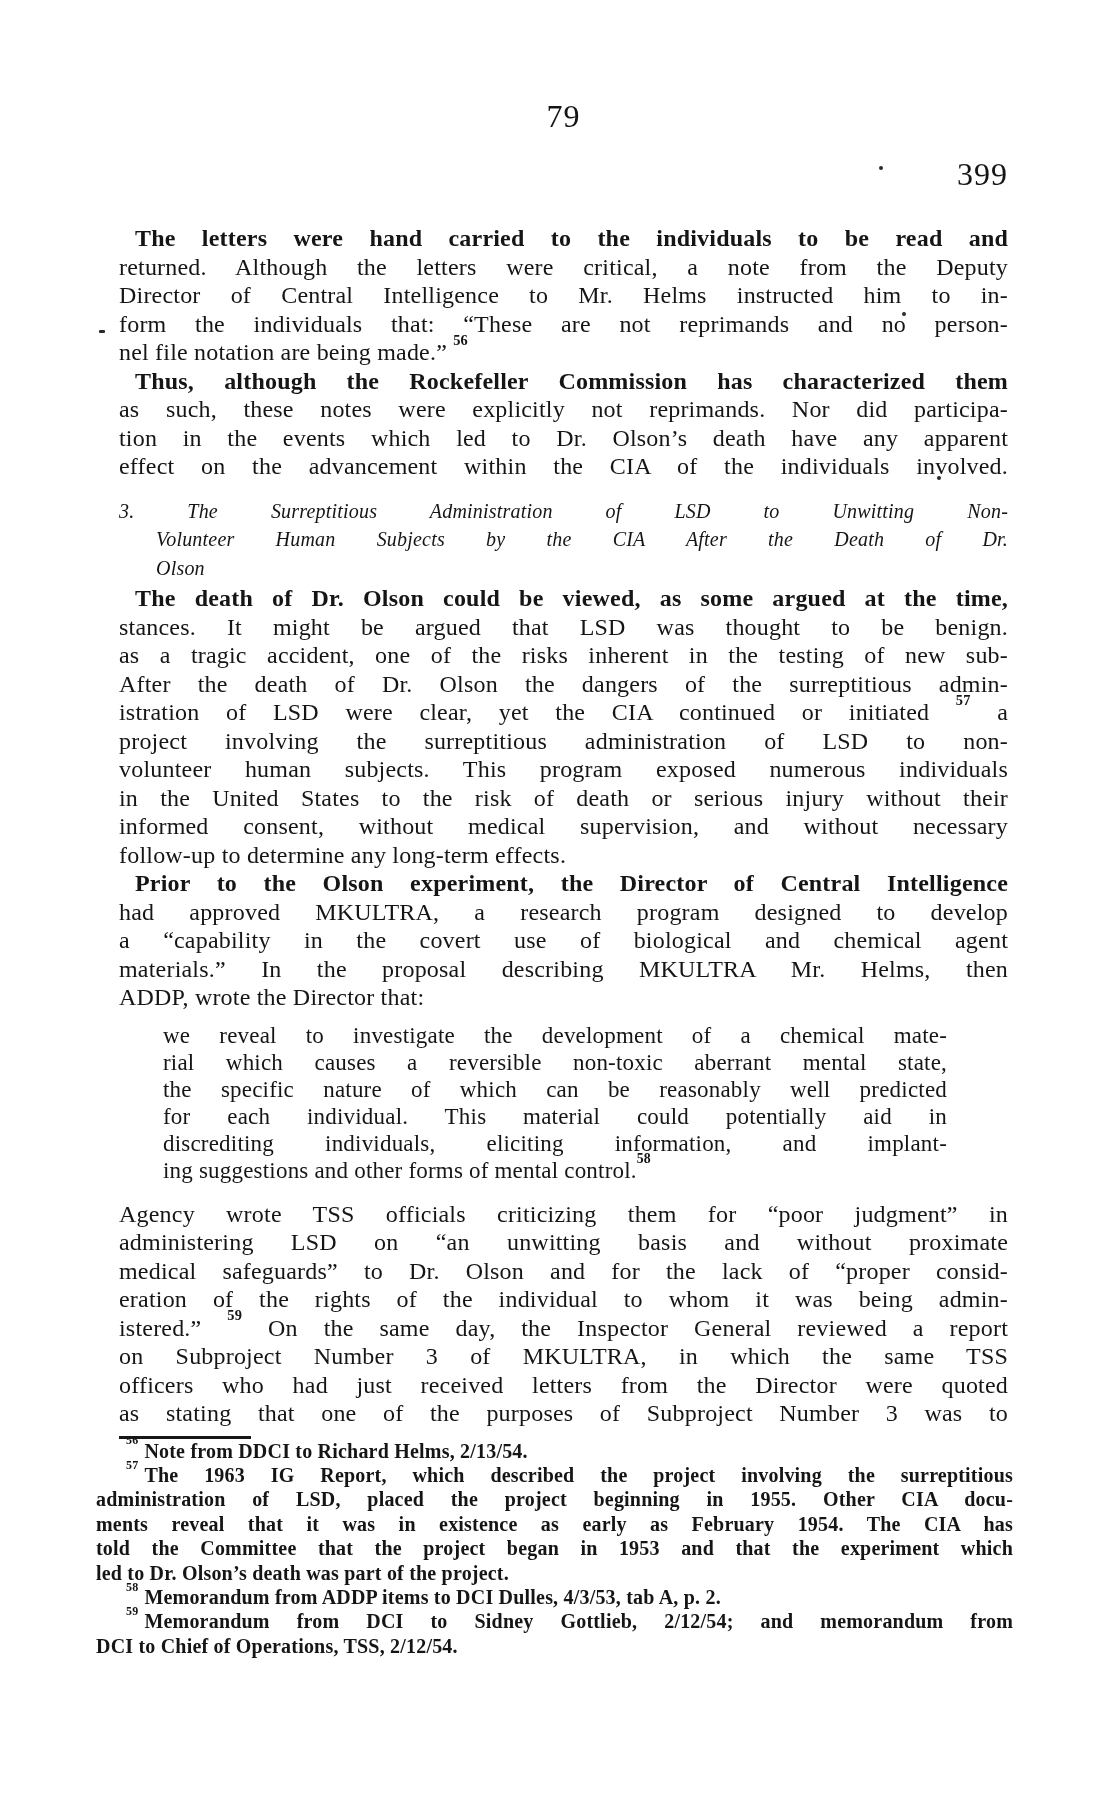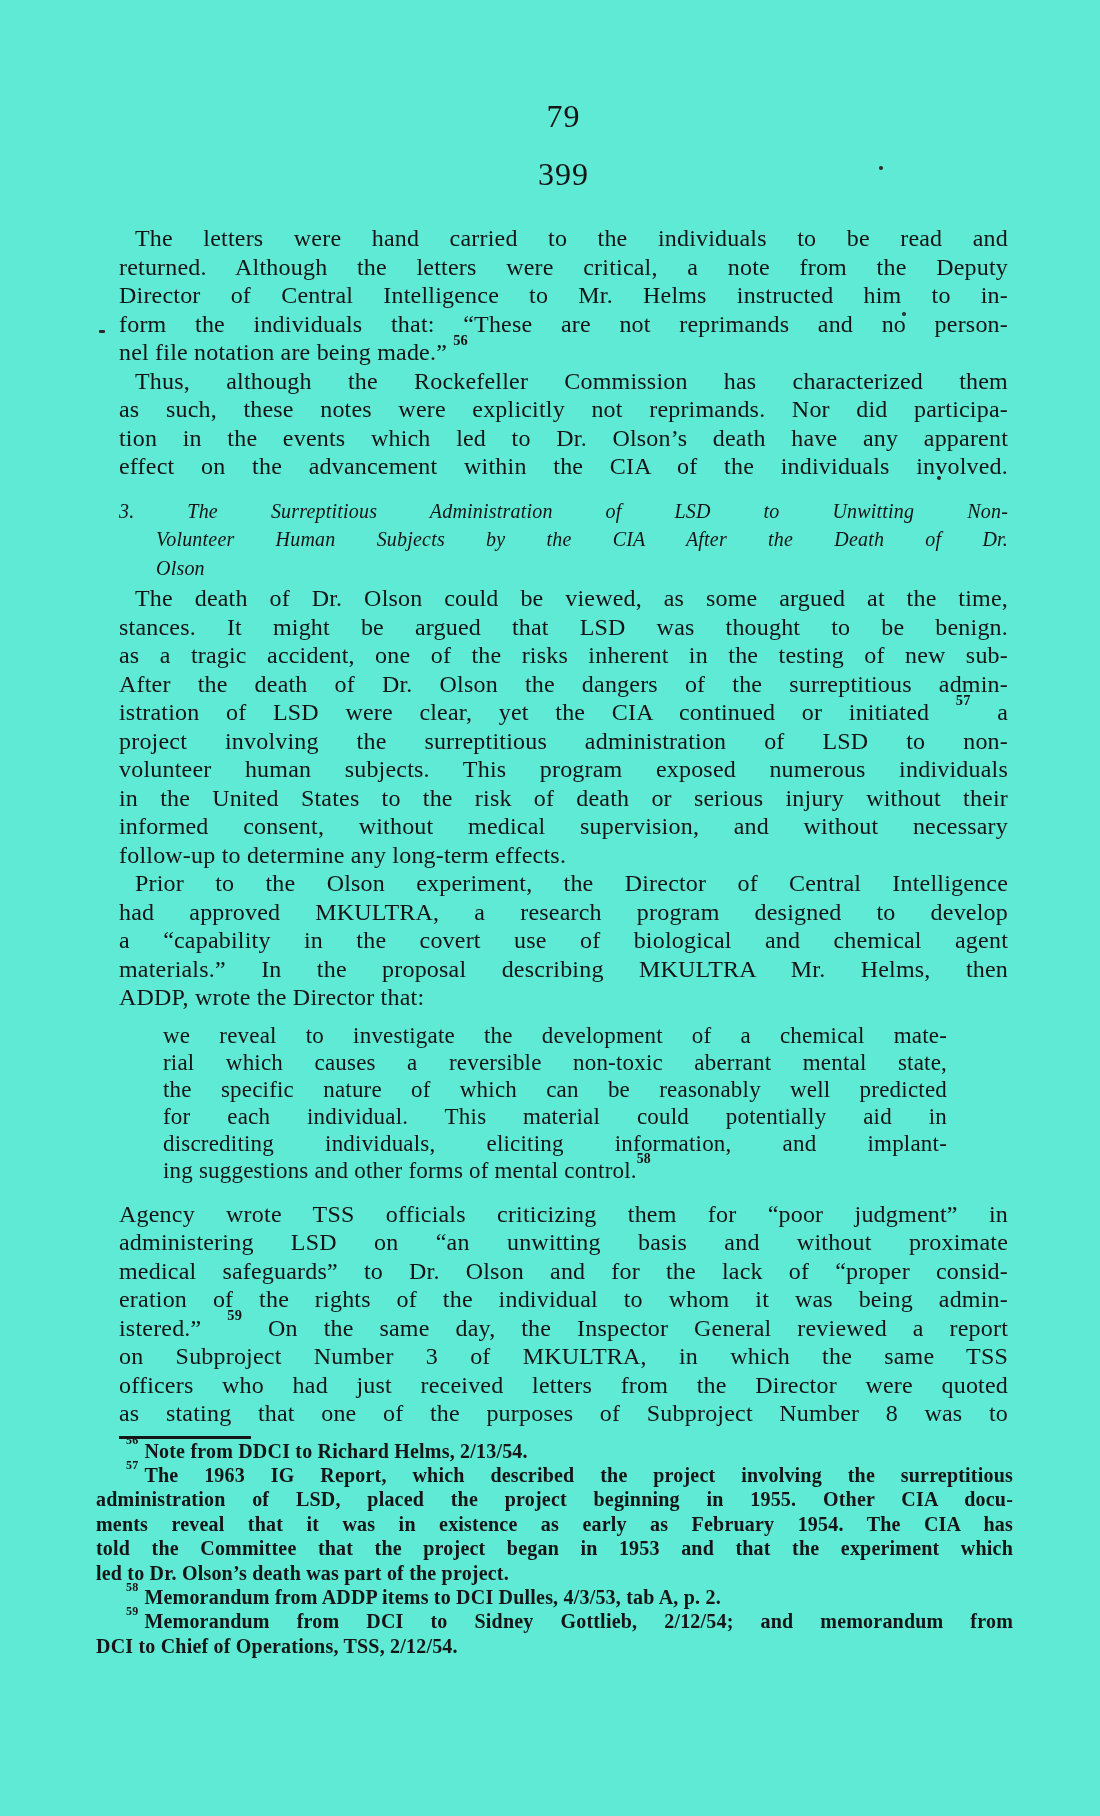--- a/index.html
+++ b/index.html
@@ -1,55 +1,55 @@
 <!DOCTYPE html>
 <html><head>
 <meta charset="utf-8">
 <style>
   html,body { margin:0; padding:0; background:#e8e8e8; }
   .page {
     position: relative;
     width: 1100px;
     height: 1816px;
     margin: 0 auto;
-    background: #5eead4;
+    background: #ffffff;
     font-family: "Liberation Serif", serif;
     color: #151515;
     overflow: hidden;
   }
   .content {
     position: absolute;
     left: 119px;
     top: 0;
     width: 889px;
   }
   .folio {
     margin-top: 100px;
     text-align: center;
     font-size: 32px;
     line-height: 32px;
     letter-spacing: 1px;
   }
   .stamp {
     margin-top: 26px;
-    text-align: center;
+    text-align: right;
     font-size: 32px;
     line-height: 32px;
     letter-spacing: 1px;
   }
   .bodytext {
     font-size: 24px;
     line-height: 28.5px;
     letter-spacing: 0.2px;
   }
   .blk1 { margin-top: 34px; }
   .blk2 { margin-top: 2px; }
   .ln { text-align: justify; text-align-last: justify; }
   .ln.last { text-align-last: left; }
-  .ln.ind { text-indent: 16px; }
+  .ln.ind { text-indent: 16px; font-weight: bold; }
   .heading {
     margin-top: 16px;
     font-style: italic;
     font-size: 20px;
     line-height: 28.5px;
     letter-spacing: 0.2px;
   }
   .heading .cont { padding-left: 37px; }
   .quote {
     margin-top: 10px;
@@ -147,21 +147,21 @@
     </div>
 
     <div class="bodytext para5">
       <div class="ln">Agency wrote TSS officials criticizing them for “poor judgment” in</div>
       <div class="ln">administering LSD on “an unwitting basis and without proximate</div>
       <div class="ln">medical safeguards” to Dr. Olson and for the lack of “proper consid-</div>
       <div class="ln">eration of the rights of the individual to whom it was being admin-</div>
       <div class="ln"><span>istered.” </span><sup>59</sup><span> On the same day, the Inspector General reviewed a report</span></div>
       <div class="ln">on Subproject Number 3 of MKULTRA, in which the same TSS</div>
       <div class="ln">officers who had just received letters from the Director were quoted</div>
-      <div class="ln">as stating that one of the purposes of Subproject Number 8 was to</div>
+      <div class="ln">as stating that one of the purposes of Subproject Number 3 was to</div>
     </div>
 
     <div class="fnrule"></div>
 
     <div class="footnotes">
       <div>
         <div class="ln fn-first last"><sup class="fnm">56</sup><span>Note from DDCI to Richard Helms, 2/13/54.</span></div>
       </div>
       <div>
         <div class="ln fn-first"><sup class="fnm">57</sup><span>The 1963 IG Report, which described the project involving the surreptitious</span></div>

